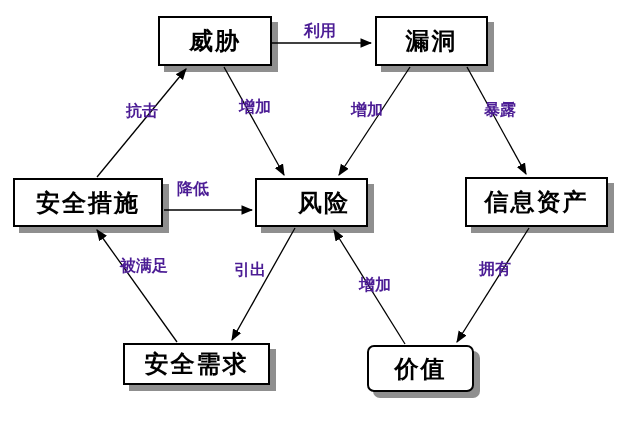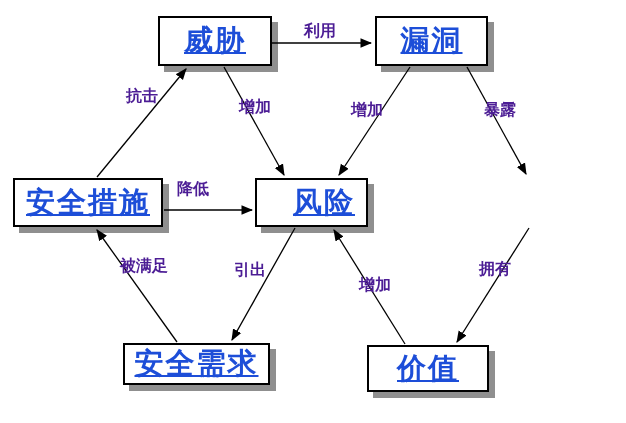--- a/index.html
+++ b/index.html
@@ -23,69 +23,69 @@
   }
 
   .node {
     position: absolute;
     background: #ffffff;
     border: 2px solid #000000;
     box-shadow: 6px 6px 0 #8f8f8f;
     display: flex;
     align-items: center;
     justify-content: center;
-    font-size: 29px;
+    font-size: 24px;
     font-weight: bold;
-    color: #1d4ed8;
+    color: #000000;
     letter-spacing: 2px;
     z-index: 2;
     white-space: nowrap;
-    text-decoration: underline;
   }
 
   .edge-label {
     position: absolute;
     transform: translate(-50%, -50%);
     font-size: 16px;
     font-weight: bold;
     color: #4c1d95;
     white-space: nowrap;
     z-index: 4;
   }
 
   
   #n-threat   { left: 158px; top: 16px;  width: 114px; height: 50px; }
   #n-vuln     { left: 375px; top: 16px;  width: 113px; height: 50px; }
   #n-measures { left: 13px;  top: 178px; width: 150px; height: 49px; }
   #n-risk     { left: 255px; top: 178px; width: 113px; height: 49px; padding-left: 25px; }
   #n-assets   { left: 465px; top: 177px; width: 143px; height: 50px; }
   #n-reqs     { left: 123px; top: 343px; width: 147px; height: 42px; }
-  #n-value    { left: 367px; top: 345px; width: 122px; height: 47px; }
+  #n-value    { left: 367px; top: 345px; width: 107px; height: 47px; border-radius: 7px; }
 
   
   #l-exploit   { left: 320px; top: 31px;  }
-  #l-resist    { left: 142px; top: 96px; }
+  #l-resist    { left: 142px; top: 111px; }
   #l-inc-thr   { left: 255px; top: 107px; }
   #l-inc-vuln  { left: 367px; top: 110px; }
   #l-expose    { left: 500px; top: 110px; }
   #l-reduce    { left: 193px; top: 189px; }
   #l-satisfied { left: 144px; top: 266px; }
   #l-lead      { left: 250px; top: 270px; }
   #l-inc-val   { left: 375px; top: 285px; }
   #l-own       { left: 495px; top: 269px; }
 </style>
 </head>
 <body>
 
 <div class="canvas">
 
   <div class="node" id="n-threat">威胁</div>
   <div class="node" id="n-vuln">漏洞</div>
   <div class="node" id="n-measures">安全措施</div>
   <div class="node" id="n-risk">风险</div>
+  <div class="node" id="n-assets">信息资产</div>
   <div class="node" id="n-reqs">安全需求</div>
   <div class="node" id="n-value">价值</div>
 
   <div class="edge-label" id="l-exploit">利用</div>
   <div class="edge-label" id="l-resist">抗击</div>
   <div class="edge-label" id="l-inc-thr">增加</div>
   <div class="edge-label" id="l-inc-vuln">增加</div>
   <div class="edge-label" id="l-expose">暴露</div>
   <div class="edge-label" id="l-reduce">降低</div>
   <div class="edge-label" id="l-satisfied">被满足</div>

